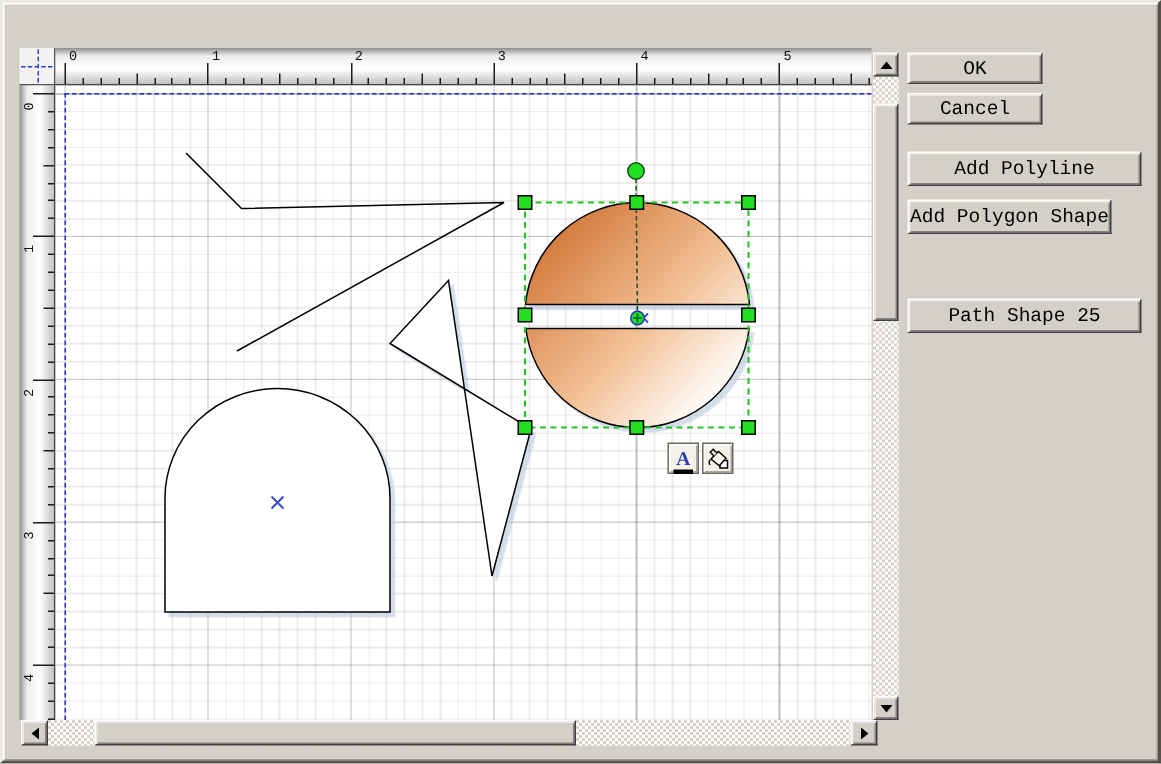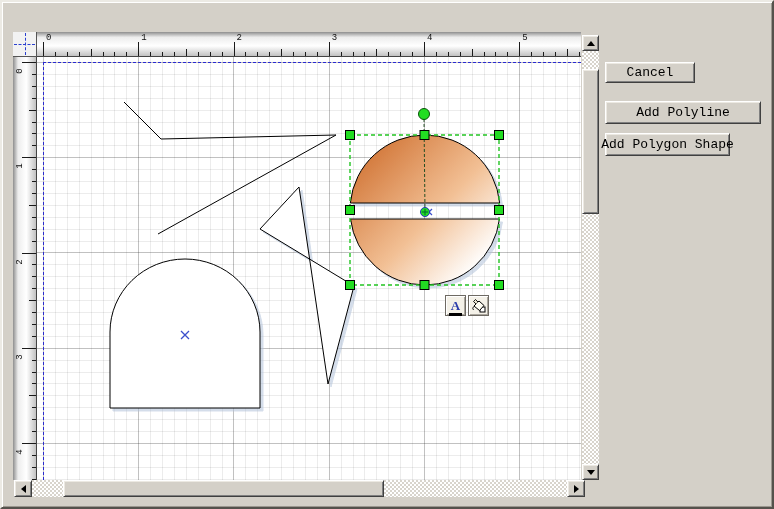--- a/index.html
+++ b/index.html
@@ -25,21 +25,21 @@
 
   
   .btn{position:absolute;background:#d4d0c8;
     border:1px solid;border-color:#ffffff #404040 #404040 #ffffff;
     box-shadow:inset 1px 1px 0 #ece9e2, inset -1px -1px 0 #808080;
     font:13px "Liberation Mono",monospace;color:#000;
     display:flex;align-items:center;justify-content:center;cursor:default;white-space:nowrap;}
   #btn-ok{left:603px;top:33px;width:90px;height:21px;}
   #btn-cancel{left:603px;top:60px;width:90px;height:21px;}
   #btn-add-polyline{left:603px;top:99px;width:156px;height:23px;}
-  #btn-add-polygon{left:603px;top:131px;width:125px;height:23px;}
+  #btn-add-polygon{left:603px;top:131px;width:136px;height:23px;}
   #btn-path12{left:603px;top:163px;width:156px;height:23px;}
   #btn-path25{left:603px;top:197px;width:156px;height:23px;}
 
   
   .canvas-view{position:absolute;left:8px;top:30px;width:589px;height:466px;background:#d4d0c8;}
 
   .ruler-corner{position:absolute;left:3px;top:0;width:24px;height:25px;background:#f2f2f2;
     border-right:1px solid #555;border-bottom:1px solid #555;overflow:hidden;}
   .ruler-corner .ch{position:absolute;left:1px;right:1px;top:12px;border-top:1px dashed #2a3fd0;}
   .ruler-corner .cv{position:absolute;top:1px;bottom:1px;left:12px;border-left:1px dashed #2a3fd0;}
@@ -282,17 +282,19 @@
       <div class="sb-btn left">
           <span class="arr arr-left"></span>
         </div>
       <div class="sb-thumb"></div>
       <div class="sb-btn right">
           <span class="arr arr-right"></span>
         </div>
     </div>
   </div>
 
+  <div class="btn" id="btn-ok">OK</div>
   <div class="btn" id="btn-cancel">Cancel</div>
   <div class="btn" id="btn-add-polyline">Add Polyline</div>
   <div class="btn" id="btn-add-polygon">Add Polygon Shape</div>
+  <div class="btn" id="btn-path25">Path Shape 25</div>
 
 </div>
 
 </body></html>

